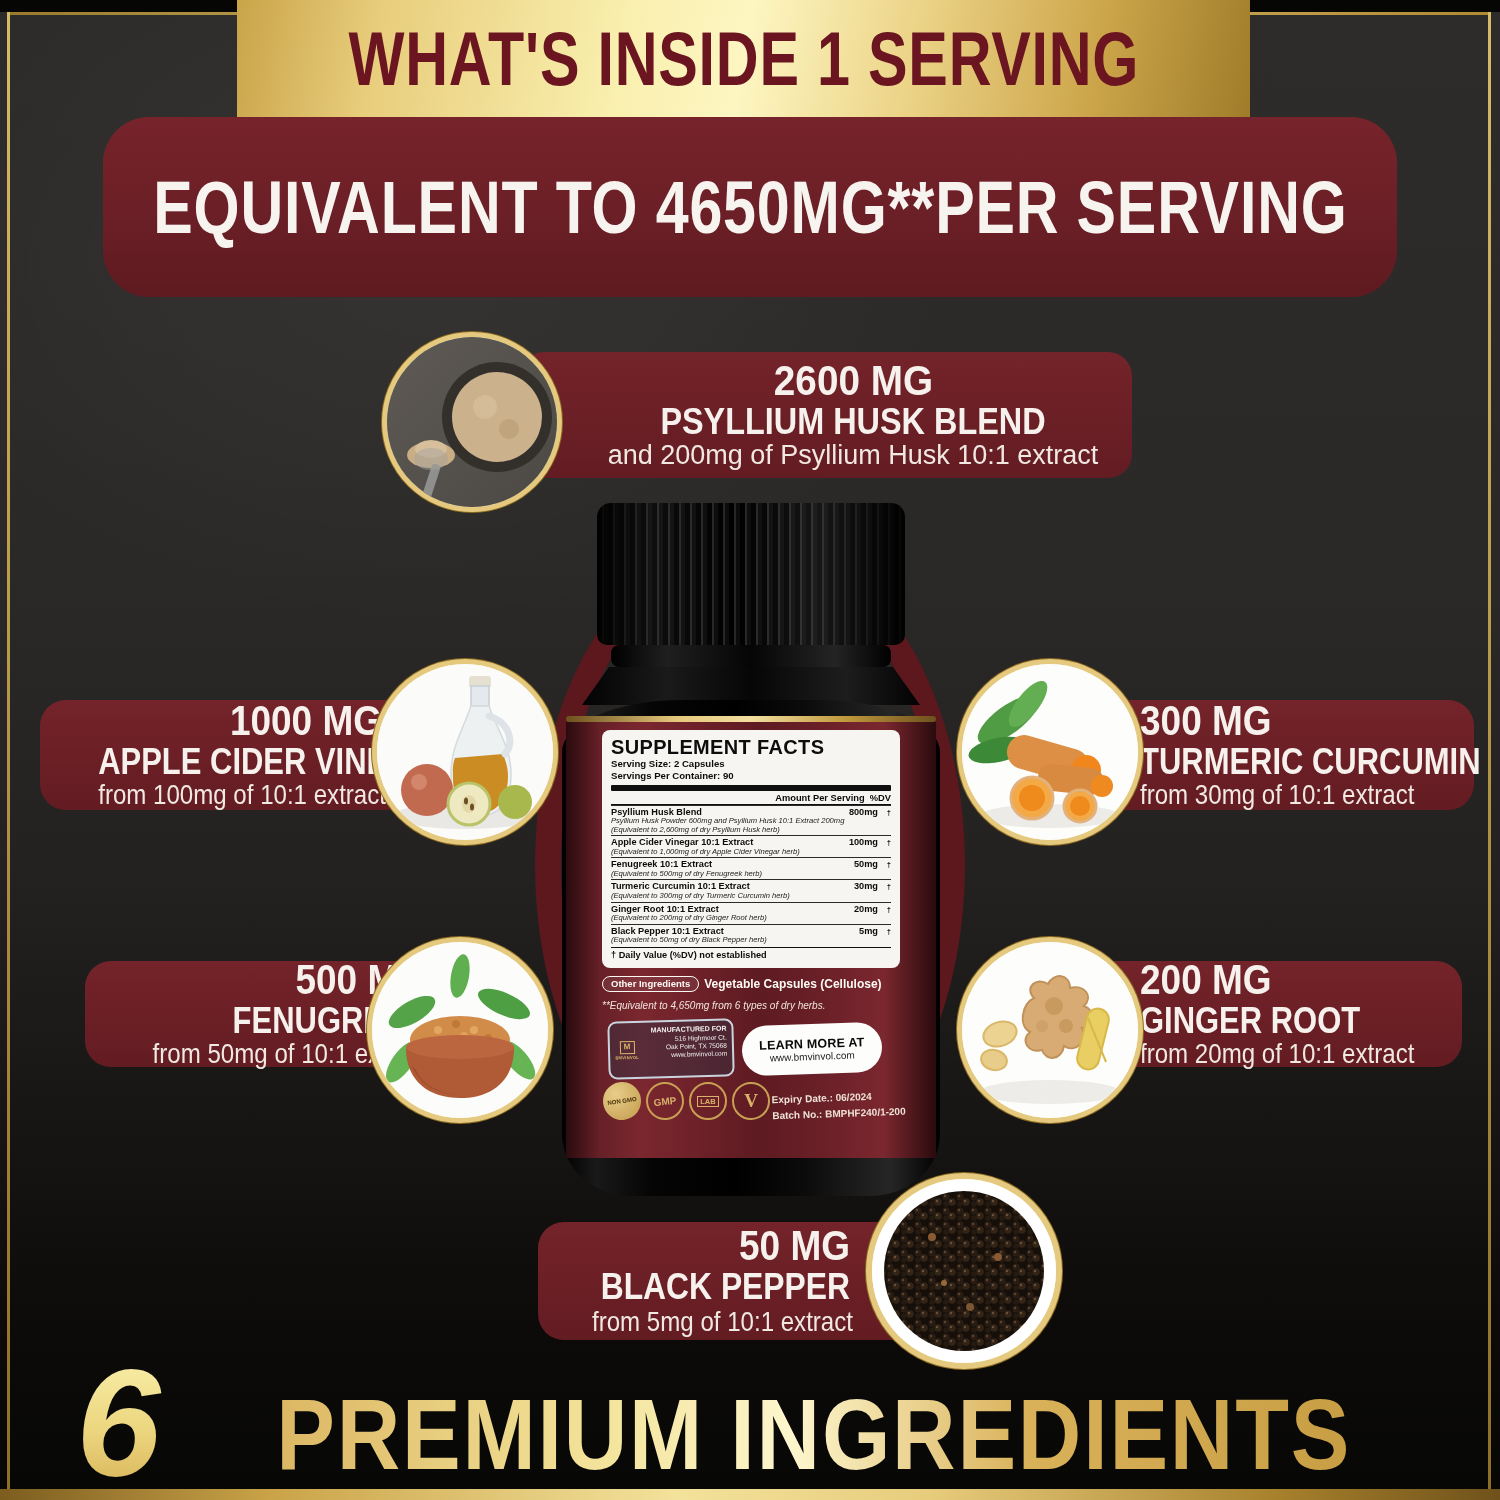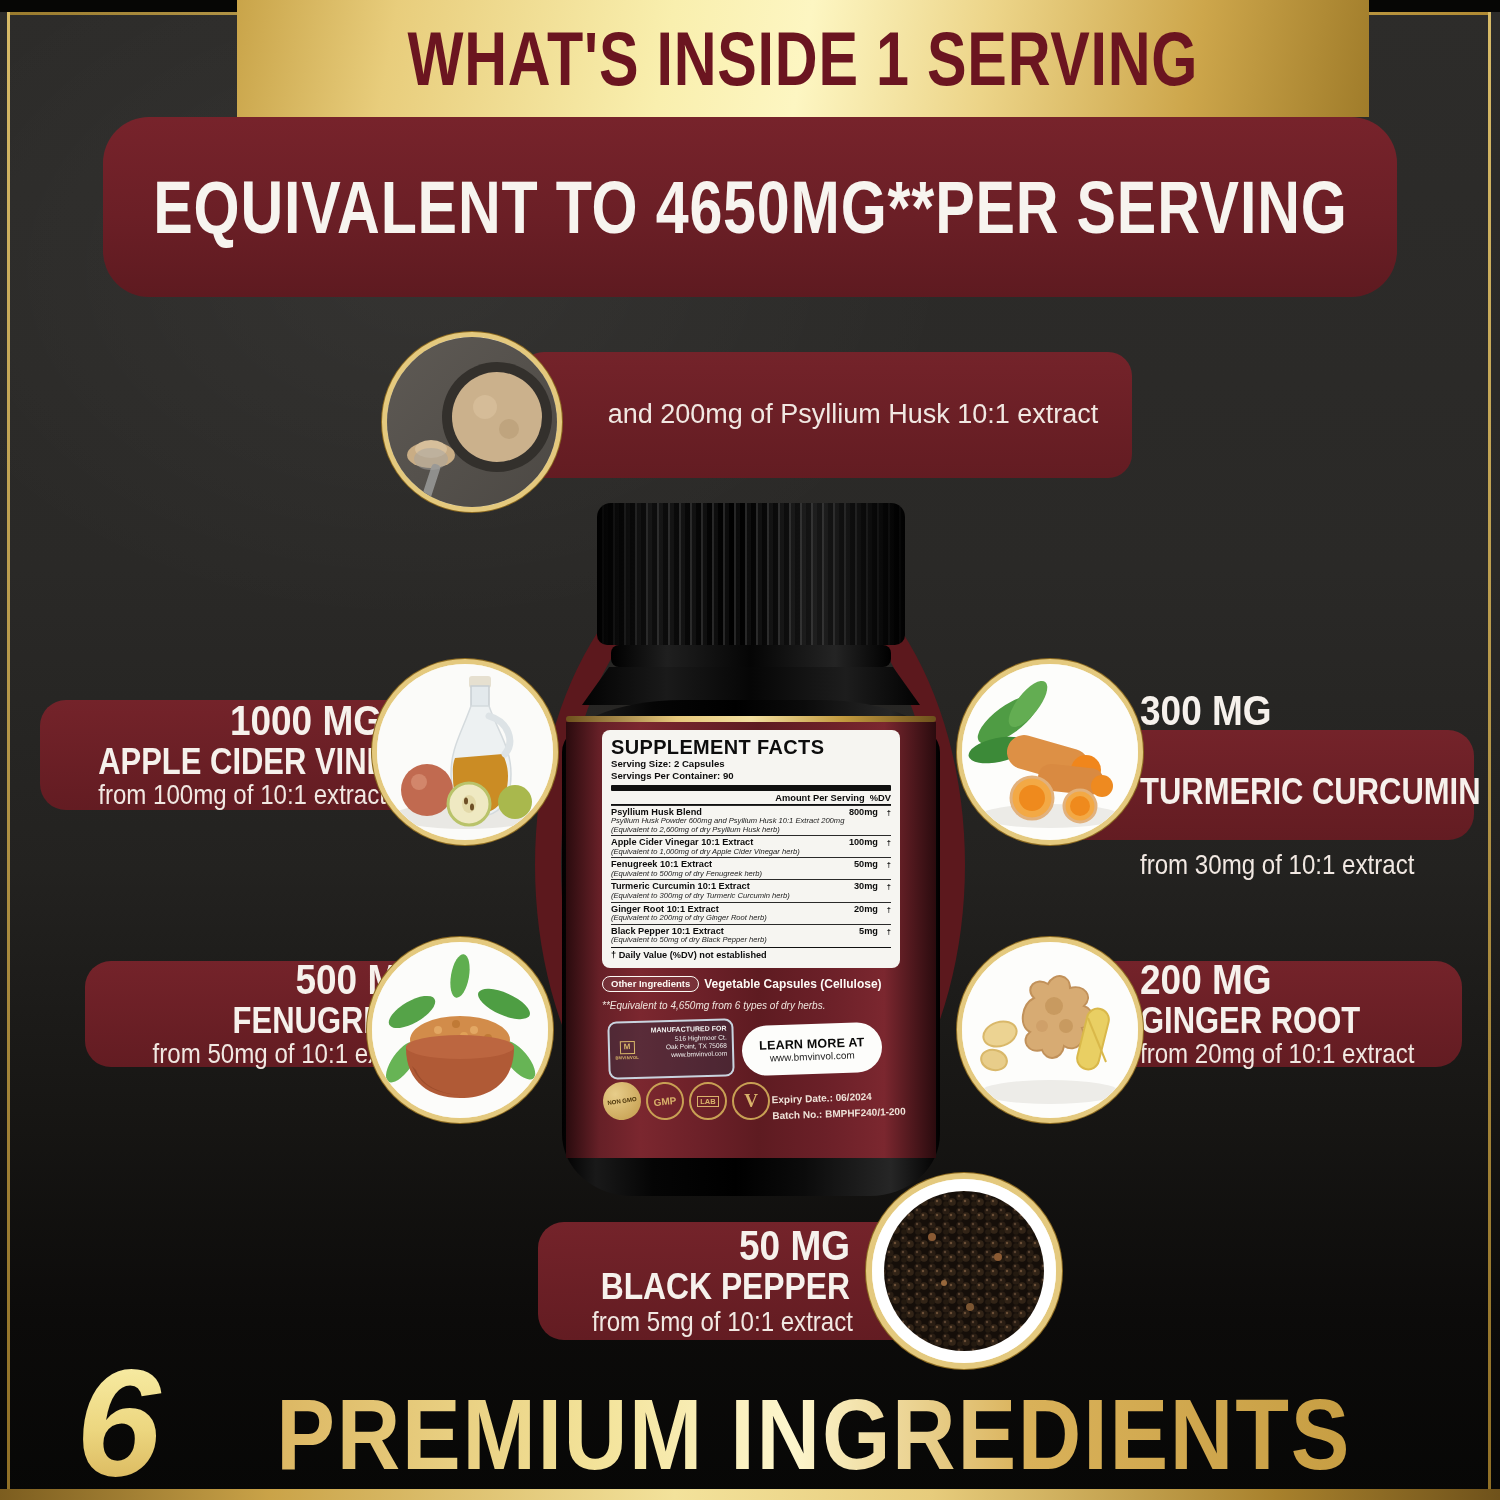--- a/index.html
+++ b/index.html
@@ -12,21 +12,21 @@
   }
   .abs{position:absolute;}
   
   .edge-top-outer{left:0;top:0;right:0;height:12px;background:#060605;z-index:2;}
   .edge-line-top{left:9px;right:9px;top:12px;height:3px;background:linear-gradient(90deg,#9a7b2e,#e3c87a,#b08a33);z-index:2;}
   .edge-line-left{left:7px;top:12px;bottom:10px;width:3px;background:linear-gradient(180deg,#d8bb68,#8f6f26);z-index:2;}
   .edge-line-right{right:9px;top:12px;bottom:10px;width:3px;background:linear-gradient(180deg,#d8bb68,#8f6f26);z-index:2;}
   .edge-bottom-bar{left:0;right:0;bottom:0;height:11px;z-index:2;
     background:linear-gradient(90deg,#7c5d1f,#caa348 18%,#f3e29b 45%,#e7cc7c 62%,#a8812c 85%,#6f521b);}
   
-  .banner{left:237px;top:0;width:1132px;height:117px;z-index:3;
+  .banner{left:237px;top:0;width:1013px;height:117px;z-index:3;
     background:linear-gradient(100deg,#c9a449 0%,#e8cd7c 14%,#f9efae 38%,#fdf6c2 50%,#ecd488 66%,#cda64b 84%,#a07c2a 100%);
     display:flex;align-items:center;justify-content:center;}
   .banner-text{color:#6b1520;font-size:76px;font-weight:800;white-space:nowrap;
     display:inline-block;transform:scaleX(0.78);letter-spacing:1px;}
   .equiv-box{left:103px;top:117px;width:1294px;height:180px;border-radius:46px;z-index:3;
     background:linear-gradient(180deg,#77232b 0%,#6b1f26 55%,#5e1a20 100%);
     display:flex;align-items:center;justify-content:center;}
   .equiv-text{color:#f7f4ef;font-size:74px;font-weight:800;white-space:nowrap;
     display:inline-block;transform:scaleX(0.8);letter-spacing:1px;}
   
@@ -135,20 +135,24 @@
   <div class="abs banner">
     <span class="banner-text">WHAT'S INSIDE 1 SERVING</span>
   </div>
   <div class="abs equiv-box">
     <span class="equiv-text">EQUIVALENT TO 4650MG**PER SERVING</span>
   </div>
 
   <div class="abs ring"></div>
 
   <div class="abs cbox t-center" style="left:520px;top:352px;width:612px;height:126px;padding:6px 14px 6px 68px;">
+    <div style="line-height:1.0;">
+      <span class="amt cond-c" style="font-size:43px;">2600 MG</span>
+      <span class="nm cond-c" style="font-size:36px;">PSYLLIUM HUSK BLEND</span>
+    </div>
     <div class="dsc" style="font-size:27px;">and 200mg of Psyllium Husk 10:1 extract</div>
   </div>
   <div class="abs photo" style="left:382px;top:332px;width:170px;height:170px;">
     <svg width="170" height="170" viewBox="0 0 170 170">
       <rect width="170" height="170" fill="#56524d"></rect>
       <rect width="170" height="170" fill="url(#g0)" opacity=".4"></rect>
       <defs>
           <linearGradient id="g0" x1="0" y1="0" x2="1" y2="1">
         <stop offset="0" stop-color="#6a655f"></stop>
             <stop offset="1" stop-color="#3d3a36"></stop>
@@ -182,21 +186,21 @@
       <circle cx="50" cy="126" r="26" fill="#c16a50"></circle>
       <circle cx="42" cy="118" r="8" fill="#d68d72" opacity=".8"></circle>
       <circle cx="138" cy="138" r="17" fill="#a9b84d"></circle>
       <circle cx="92" cy="140" r="21" fill="#efe9c2" stroke="#b9c36a" stroke-width="3"></circle>
       <ellipse cx="92" cy="140" rx="7" ry="9" fill="#e3d9a8"></ellipse>
       <ellipse cx="89" cy="137" rx="2" ry="3.5" fill="#6d4f26"></ellipse>
       <ellipse cx="95" cy="143" rx="2" ry="3.5" fill="#6d4f26"></ellipse>
     </svg>
   </div>
 
-  <div class="abs cbox t-left" style="left:1012px;top:730px;width:462px;height:110px;padding:5px 12px 5px 128px;border-radius:26px;gap:40px;">
+  <div class="abs cbox t-left" style="left:1012px;top:700px;width:462px;height:110px;padding:5px 12px 5px 128px;border-radius:26px;">
     <div class="amt cond-l" style="font-size:43px;">300 MG</div>
     <div class="nm cond-l" style="font-size:36px;">TURMERIC CURCUMIN</div>
     <div class="dsc cond-l" style="font-size:28px;">from 30mg of 10:1 extract</div>
   </div>
   <div class="abs photo" style="left:957px;top:659px;width:176px;height:176px;">
     <svg width="176" height="176" viewBox="0 0 176 176">
       <rect width="176" height="176" fill="#fdfdfb"></rect>
       <ellipse cx="88" cy="152" rx="70" ry="12" fill="#ecebe7"></ellipse>
       <ellipse cx="46" cy="56" rx="36" ry="14" fill="#4f9c44" transform="rotate(-36 46 56)"></ellipse>
       <ellipse cx="36" cy="86" rx="30" ry="12" fill="#3c8a38" transform="rotate(-12 36 86)"></ellipse>

